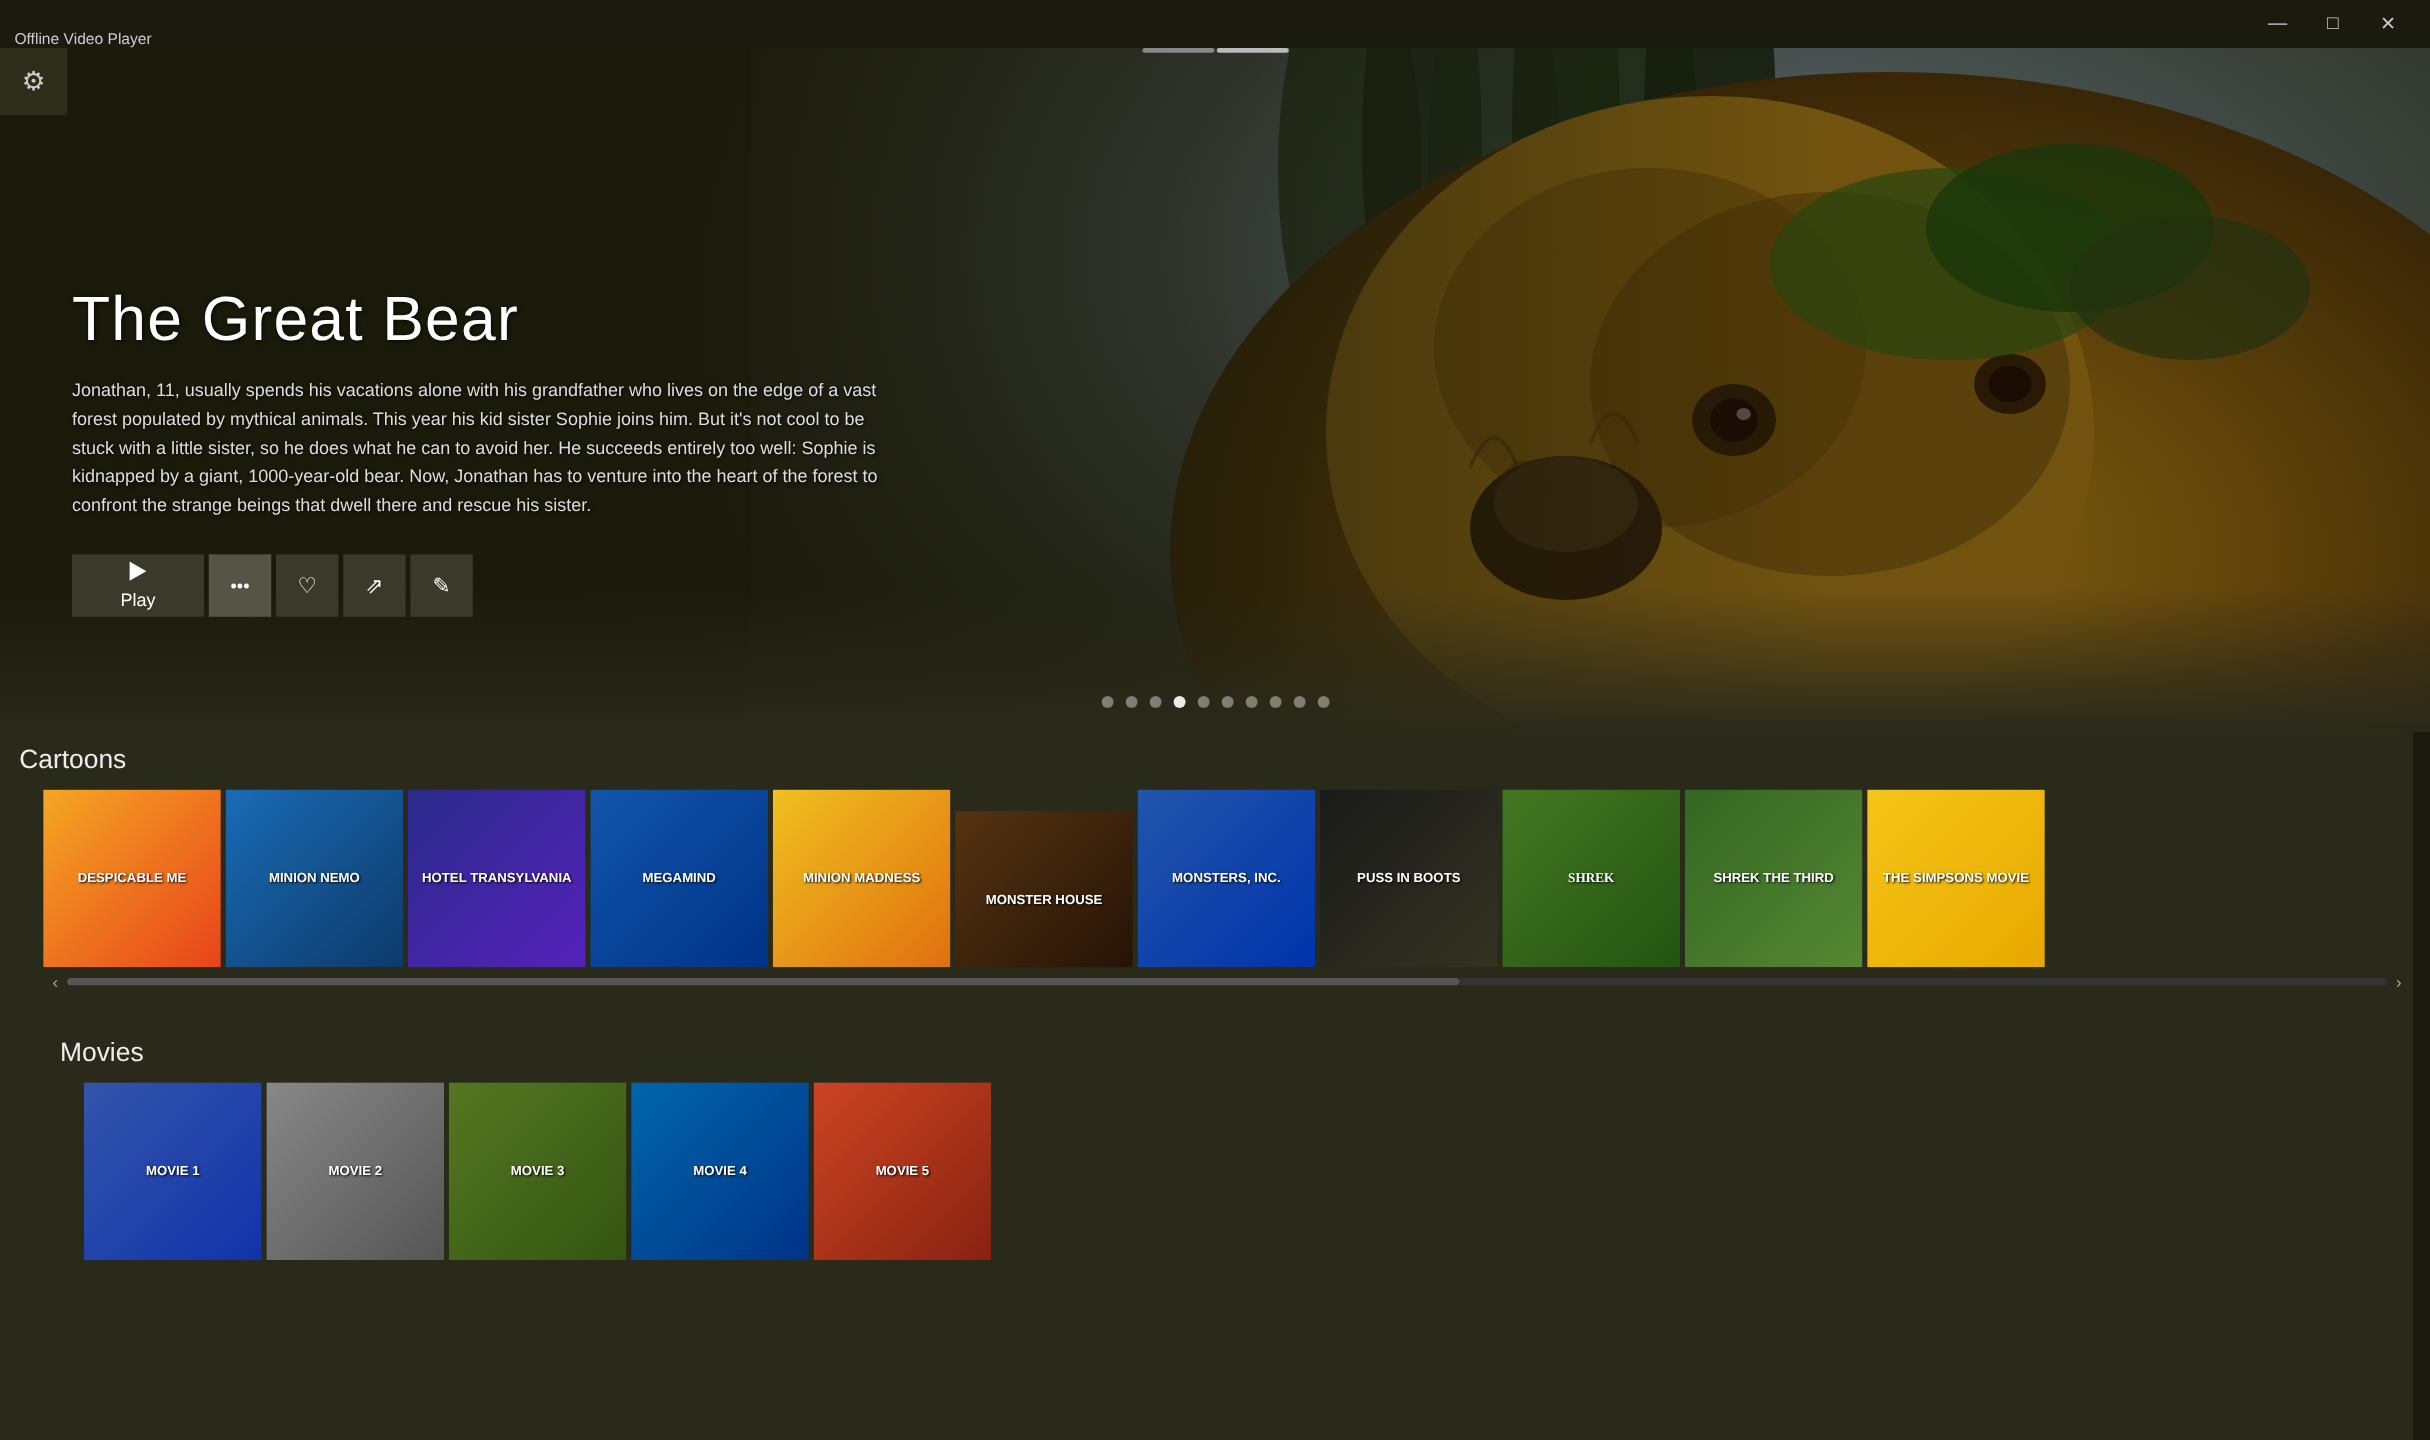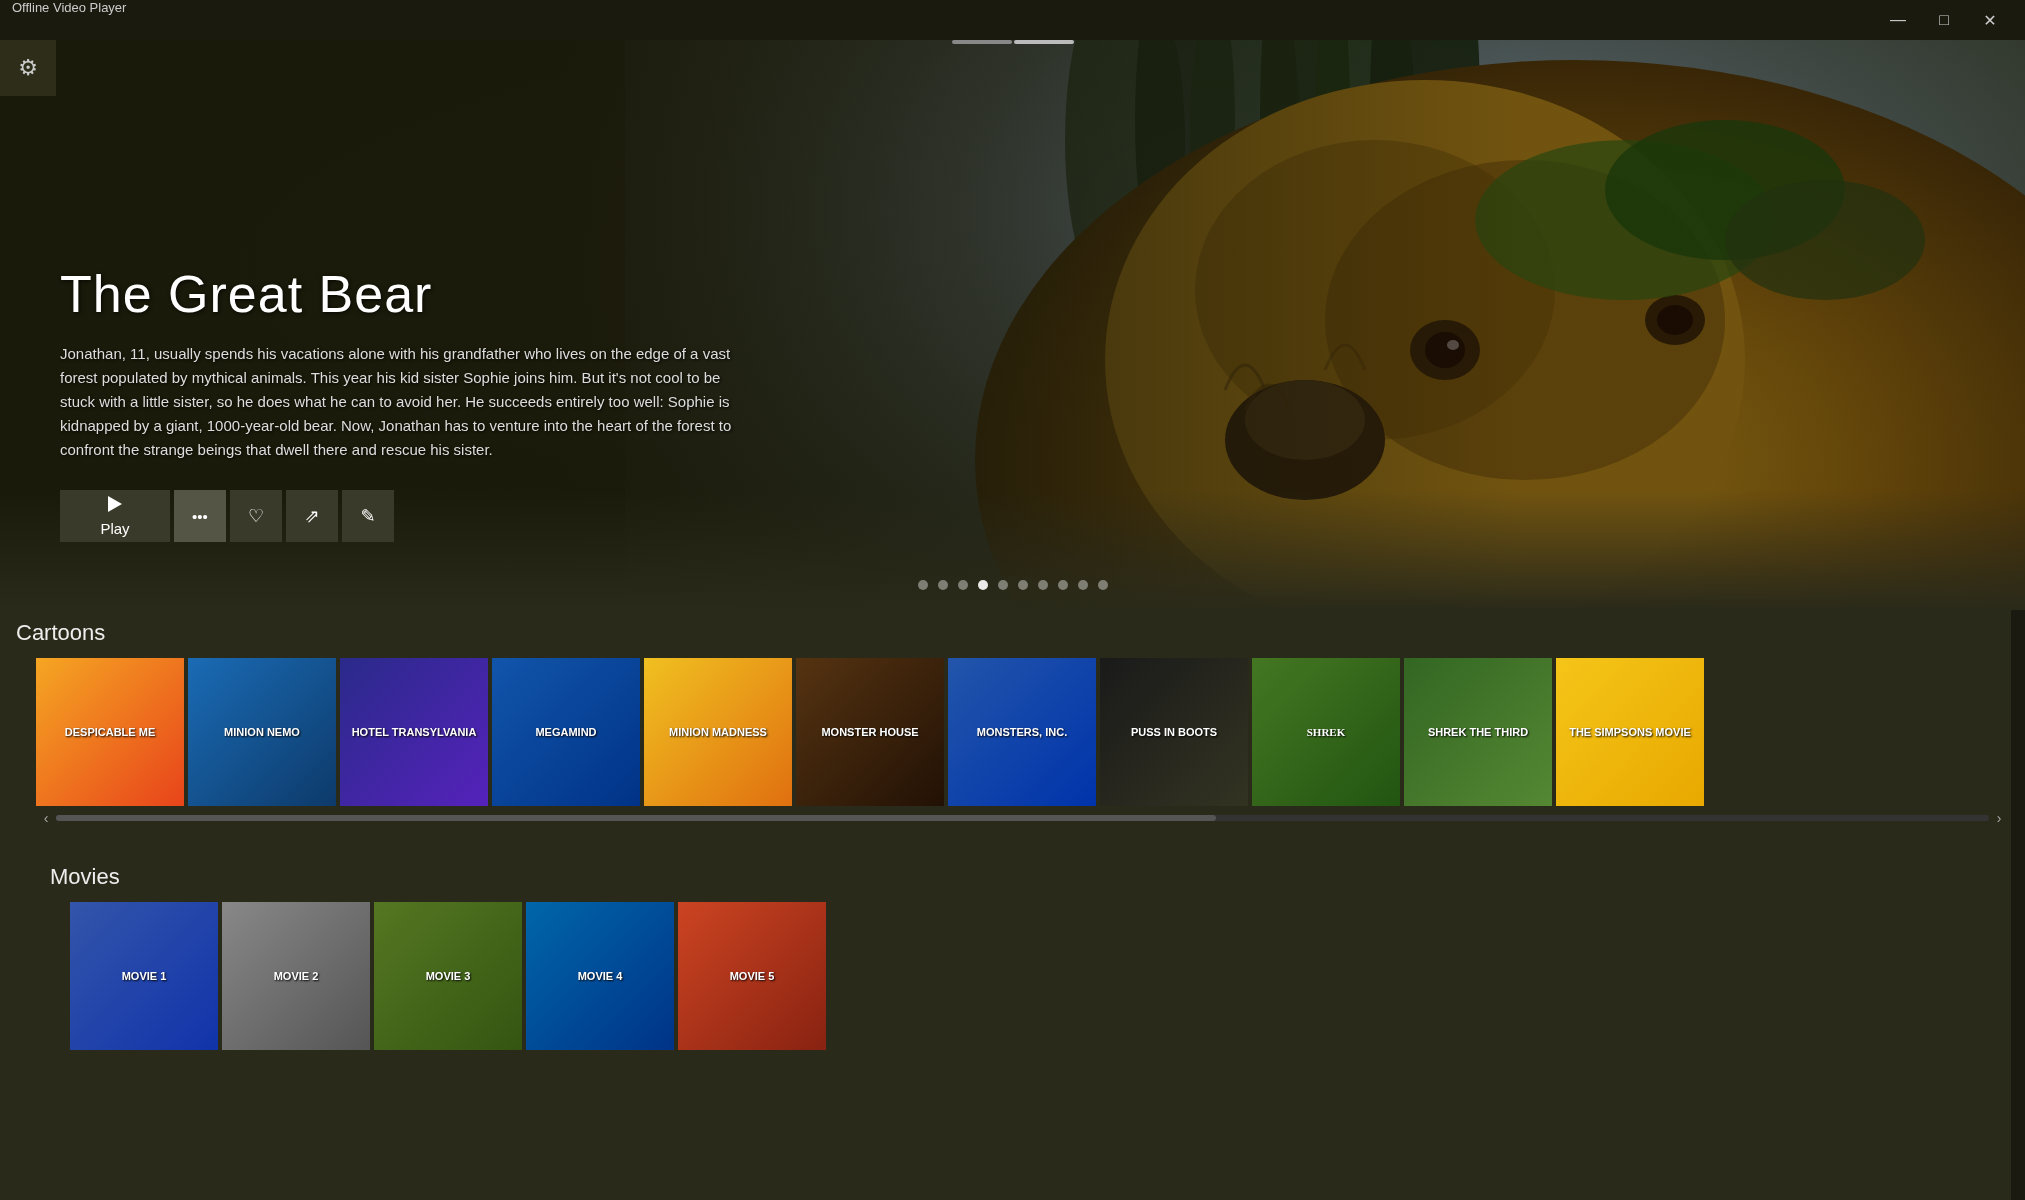--- a/index.html
+++ b/index.html
@@ -12,21 +12,21 @@
       color: #fff;
       overflow: hidden;
       position: relative;
     }
 
     
     .title-bar {
       height: 40px;
       background: #1a1a0f;
       display: flex;
-      align-items: flex-start;
+      align-items: flex-end;
       justify-content: space-between;
       padding: 0 12px;
       position: relative;
       z-index: 100;
     }
     .title-bar-left {
       display: flex;
       align-items: center;
       gap: 8px;
     }
@@ -91,21 +91,21 @@
     }
     .hero-bottom-overlay {
       position: absolute;
       bottom: 0; left: 0; right: 0;
       height: 120px;
       background: linear-gradient(to bottom, transparent, #2a2a1a);
       z-index: 3;
     }
     .hero-content {
       position: absolute;
-      bottom: 68px;
+      bottom: 96px;
       left: 60px;
       z-index: 10;
       max-width: 680px;
     }
     .hero-title {
       font-size: 52px;
       font-weight: 300;
       letter-spacing: 1px;
       margin-bottom: 18px;
       text-shadow: 1px 1px 4px rgba(0,0,0,0.8);
@@ -434,21 +434,21 @@
         <div class="movie-card">
           <div class="movie-card-img" style="background: linear-gradient(135deg, #2a2a8a 0%, #5522bb 100%); font-size: 11px; padding: 8px;">HOTEL TRANSYLVANIA</div>
         </div>
         <div class="movie-card">
           <div class="movie-card-img" style="background: linear-gradient(135deg, #1155aa 0%, #003388 100%); font-size: 11px; padding: 8px;">MEGAMIND</div>
         </div>
         <div class="movie-card">
           <div class="movie-card-img" style="background: linear-gradient(135deg, #f0c020 0%, #e07010 100%); font-size: 11px; padding: 8px;">MINION MADNESS</div>
         </div>
         <div class="movie-card">
-          <div class="movie-card-img" style="background: linear-gradient(135deg, #553311 0%, #221105 100%); font-size: 11px; padding: 8px;">MONSTER HOUSE</div>
+          <div class="movie-card-img" style="background: linear-gradient(135deg, #553311 0%, #221105 100%); font-size: 11px; padding: 8px; margin-top: 18px;">MONSTER HOUSE</div>
         </div>
         <div class="movie-card">
           <div class="movie-card-img" style="background: linear-gradient(135deg, #2255aa 0%, #0033aa 100%); font-size: 11px; padding: 8px;">MONSTERS, INC.</div>
         </div>
         <div class="movie-card">
           <div class="movie-card-img" style="background: linear-gradient(135deg, #1a1a1a 0%, #333322 100%); font-size: 11px; padding: 8px;">PUSS IN BOOTS</div>
         </div>
         <div class="movie-card">
           <div class="movie-card-img" style="background: linear-gradient(135deg, #447722 0%, #225511 100%); font-size: 11px; padding: 8px; font-family: Liberation Serif, serif;">SHREK</div>
         </div>

